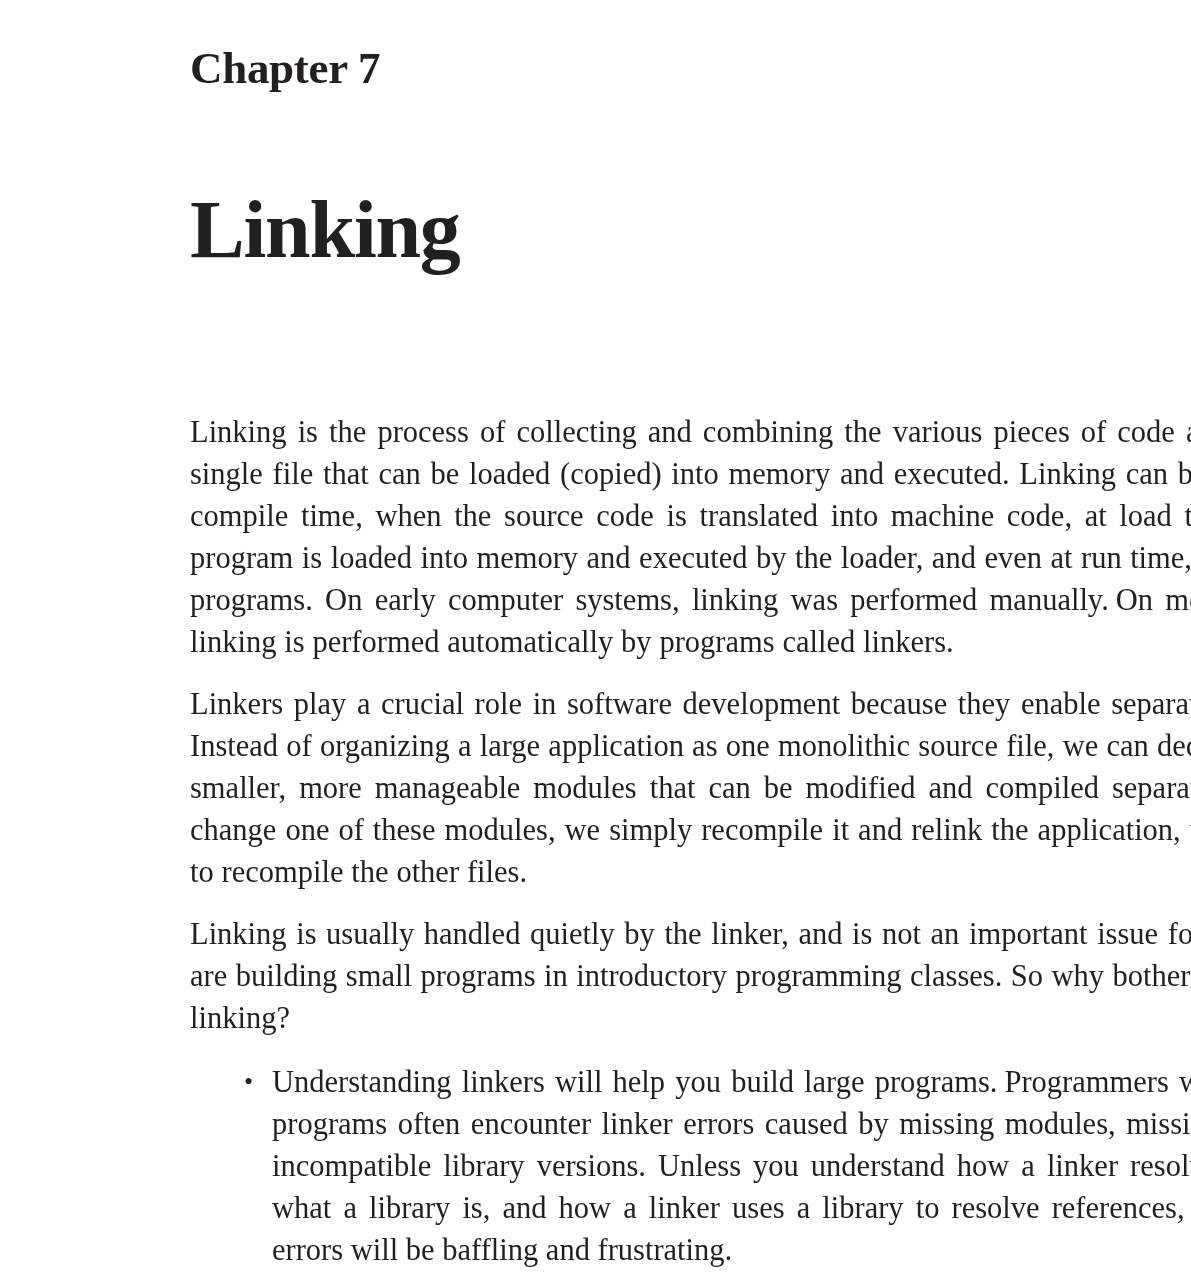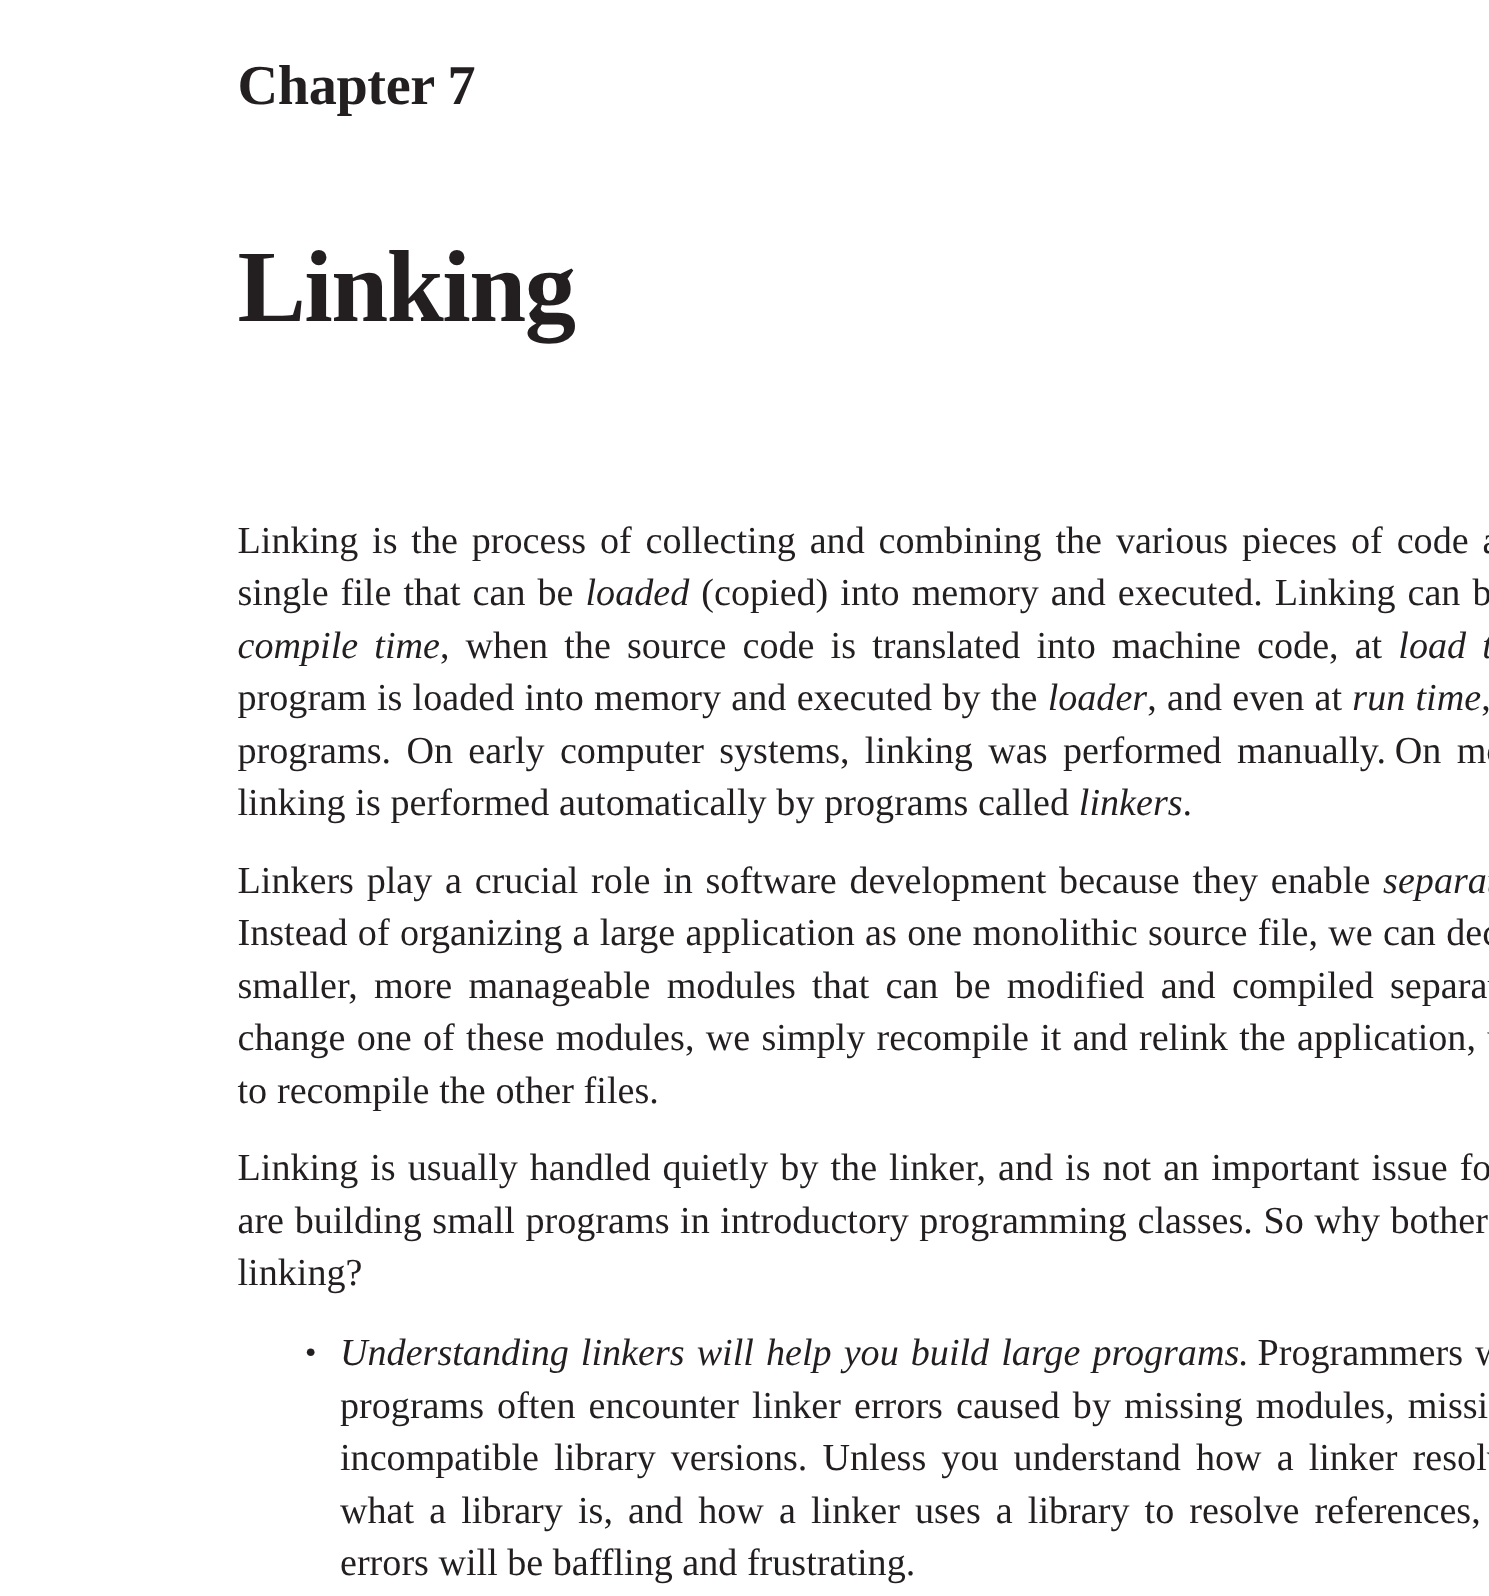--- a/index.html
+++ b/index.html
@@ -93,21 +93,20 @@
     left: 54px;
     top: 0;
     width: 14px;
     height: 42px;
     line-height: 42px;
     font-size: 26px;
     color: #231f20;
   }
 
   .emph {
-    font-style: italic;
   }
 
   
   .sentgap {
     display: inline-block;
     width: 7px;
   }
 </style>
 </head>
 <body>

